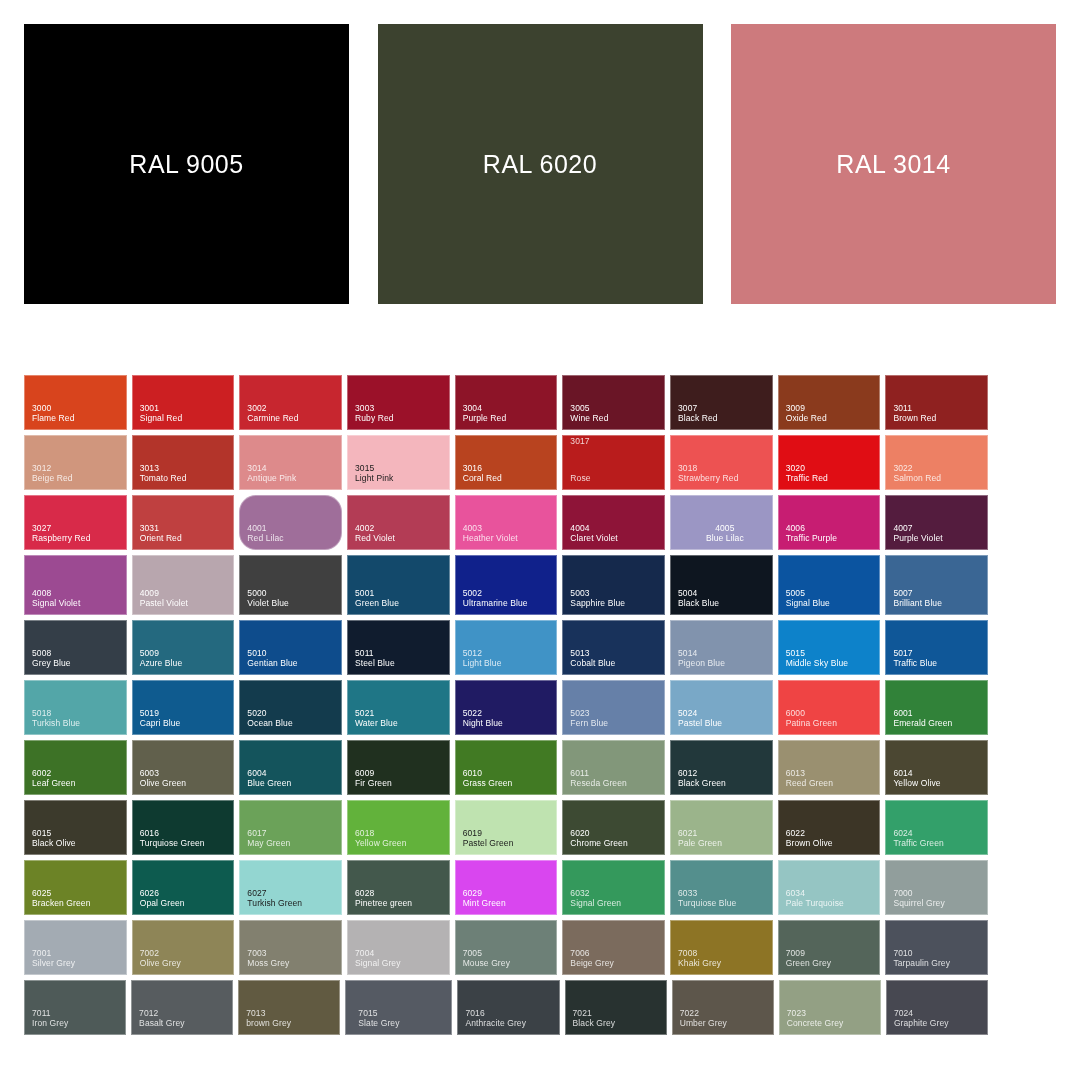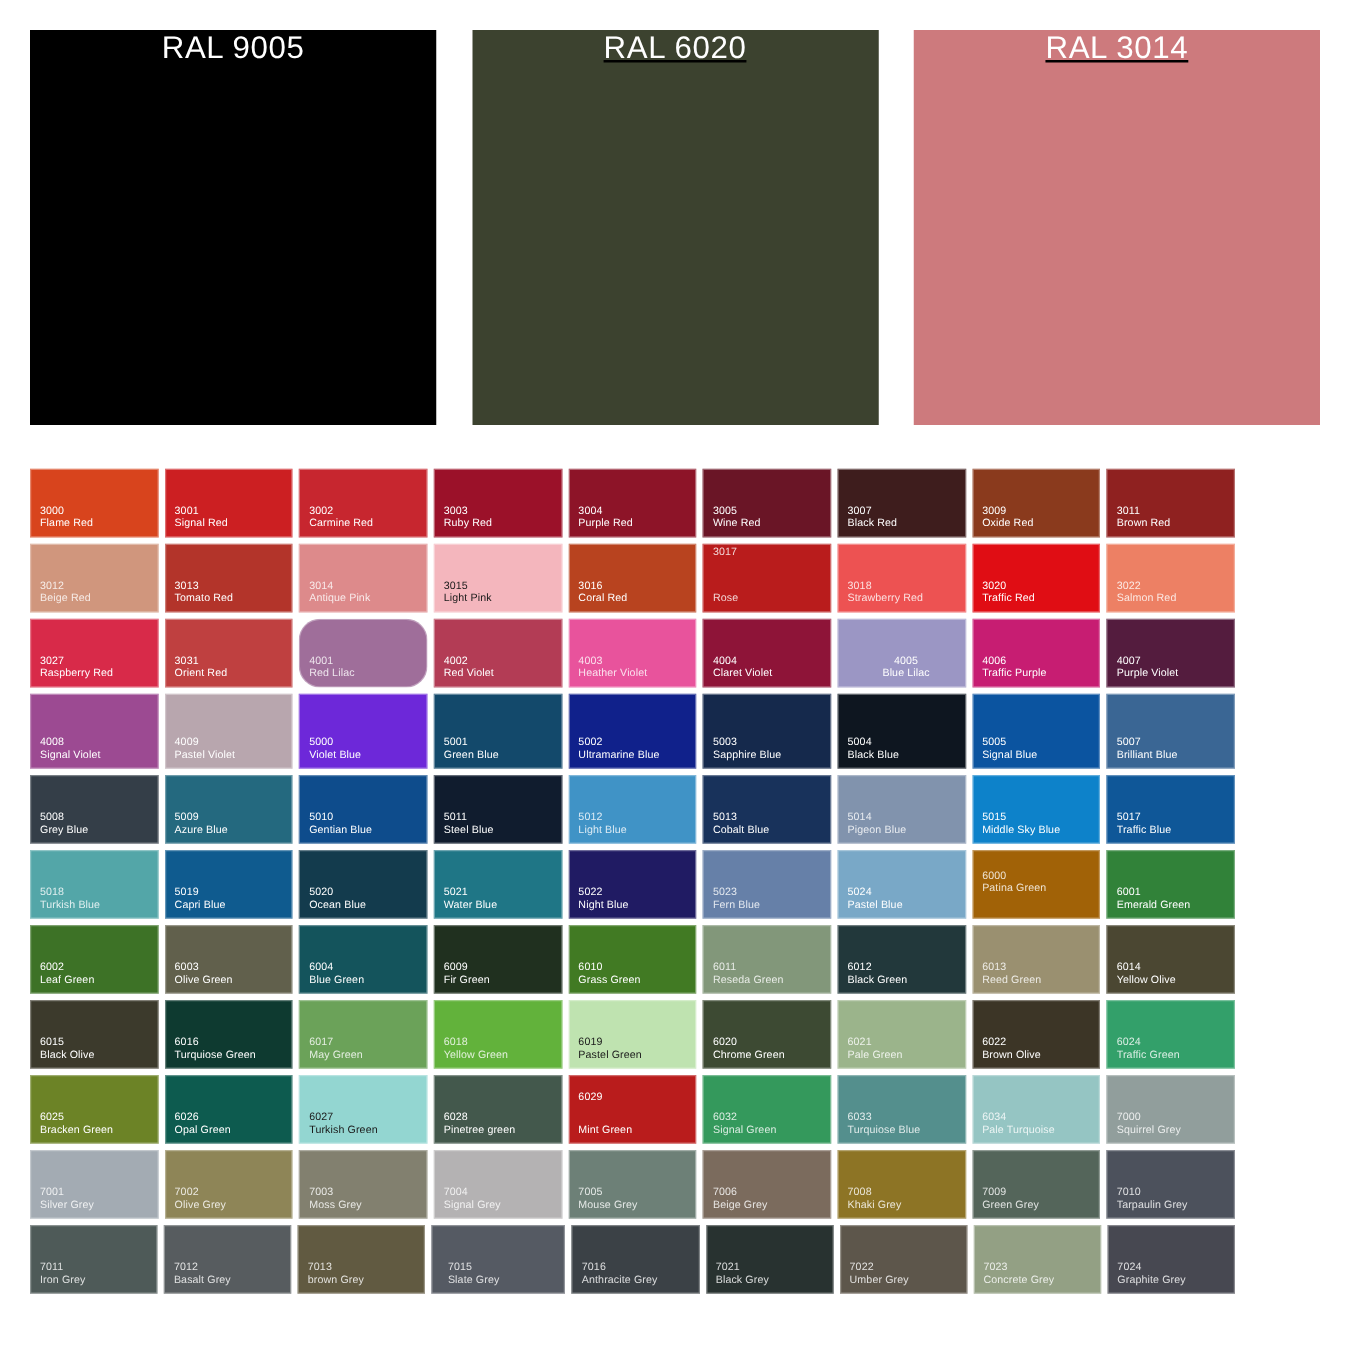--- a/index.html
+++ b/index.html
@@ -24,25 +24,25 @@
     left: 0; top: 0;
     width: 1080px;
     height: 375px;
     display: flex;
     align-items: flex-start;
     justify-content: space-between;
     padding: 24px 24px 0 24px;
   }
   .hero-card {
     width: 325px;
-    height: 316px;
+    height: 280px;
     display: flex;
+    align-items: center;
     justify-content: center;
     position: relative;
-    text-decoration: underline;
   }
   .hero-label {
     color: #ffffff;
     font-size: 25px;
     font-weight: 400;
     letter-spacing: 0.5px;
     font-family: "Liberation Sans", sans-serif;
     white-space: nowrap;
   }
 
@@ -228,21 +228,21 @@
       </div>
       <div class="grid-row tall">
         <div class="swatch light-text" style="background: rgb(156, 74, 146);">
           <span class="code">4008</span>
           <span class="cname">Signal Violet</span>
         </div>
         <div class="swatch light-text" style="background: rgb(184, 166, 174);">
           <span class="code">4009</span>
           <span class="cname">Pastel Violet</span>
         </div>
-        <div class="swatch light-text" style="background: #6d28d9;">
+        <div class="swatch light-text" style="background: #404040;">
           <span class="code">5000</span>
           <span class="cname">Violet Blue</span>
         </div>
         <div class="swatch light-text" style="background: rgb(19, 73, 107);">
           <span class="code">5001</span>
           <span class="cname">Green Blue</span>
         </div>
         <div class="swatch light-text" style="background: rgb(16, 33, 139);">
           <span class="code">5002</span>
           <span class="cname">Ultramarine Blue</span>
@@ -324,21 +324,21 @@
           <span class="cname">Night Blue</span>
         </div>
         <div class="swatch dim-text" style="background: rgb(102, 128, 168);">
           <span class="code">5023</span>
           <span class="cname">Fern Blue</span>
         </div>
         <div class="swatch light-text" style="background: rgb(121, 168, 199);">
           <span class="code">5024</span>
           <span class="cname">Pastel Blue</span>
         </div>
-        <div class="swatch dim-text" style="background: #a16207; justify-content: center;">
+        <div class="swatch dim-text" style="background: #ef4444;">
           <span class="code">6000</span>
           <span class="cname">Patina Green</span>
         </div>
         <div class="swatch light-text" style="background: rgb(49, 130, 57);">
           <span class="code">6001</span>
           <span class="cname">Emerald Green</span>
         </div>
       </div>
       <div class="grid-row">
         <div class="swatch light-text" style="background: rgb(61, 114, 38);">
@@ -426,21 +426,21 @@
           <span class="cname">Opal Green</span>
         </div>
         <div class="swatch dark-text" style="background: rgb(147, 214, 209);">
           <span class="code">6027</span>
           <span class="cname">Turkish Green</span>
         </div>
         <div class="swatch light-text" style="background: rgb(67, 88, 76);">
           <span class="code">6028</span>
           <span class="cname">Pinetree green</span>
         </div>
-        <div class="swatch light-text" style="background: #b91c1c; gap: 16px;">
+        <div class="swatch light-text" style="background: #d946ef;">
           <span class="code">6029</span>
           <span class="cname">Mint Green</span>
         </div>
         <div class="swatch dim-text" style="background: rgb(52, 153, 92);">
           <span class="code">6032</span>
           <span class="cname">Signal Green</span>
         </div>
         <div class="swatch dim-text" style="background: rgb(84, 143, 141);">
           <span class="code">6033</span>
           <span class="cname">Turquiose Blue</span>

